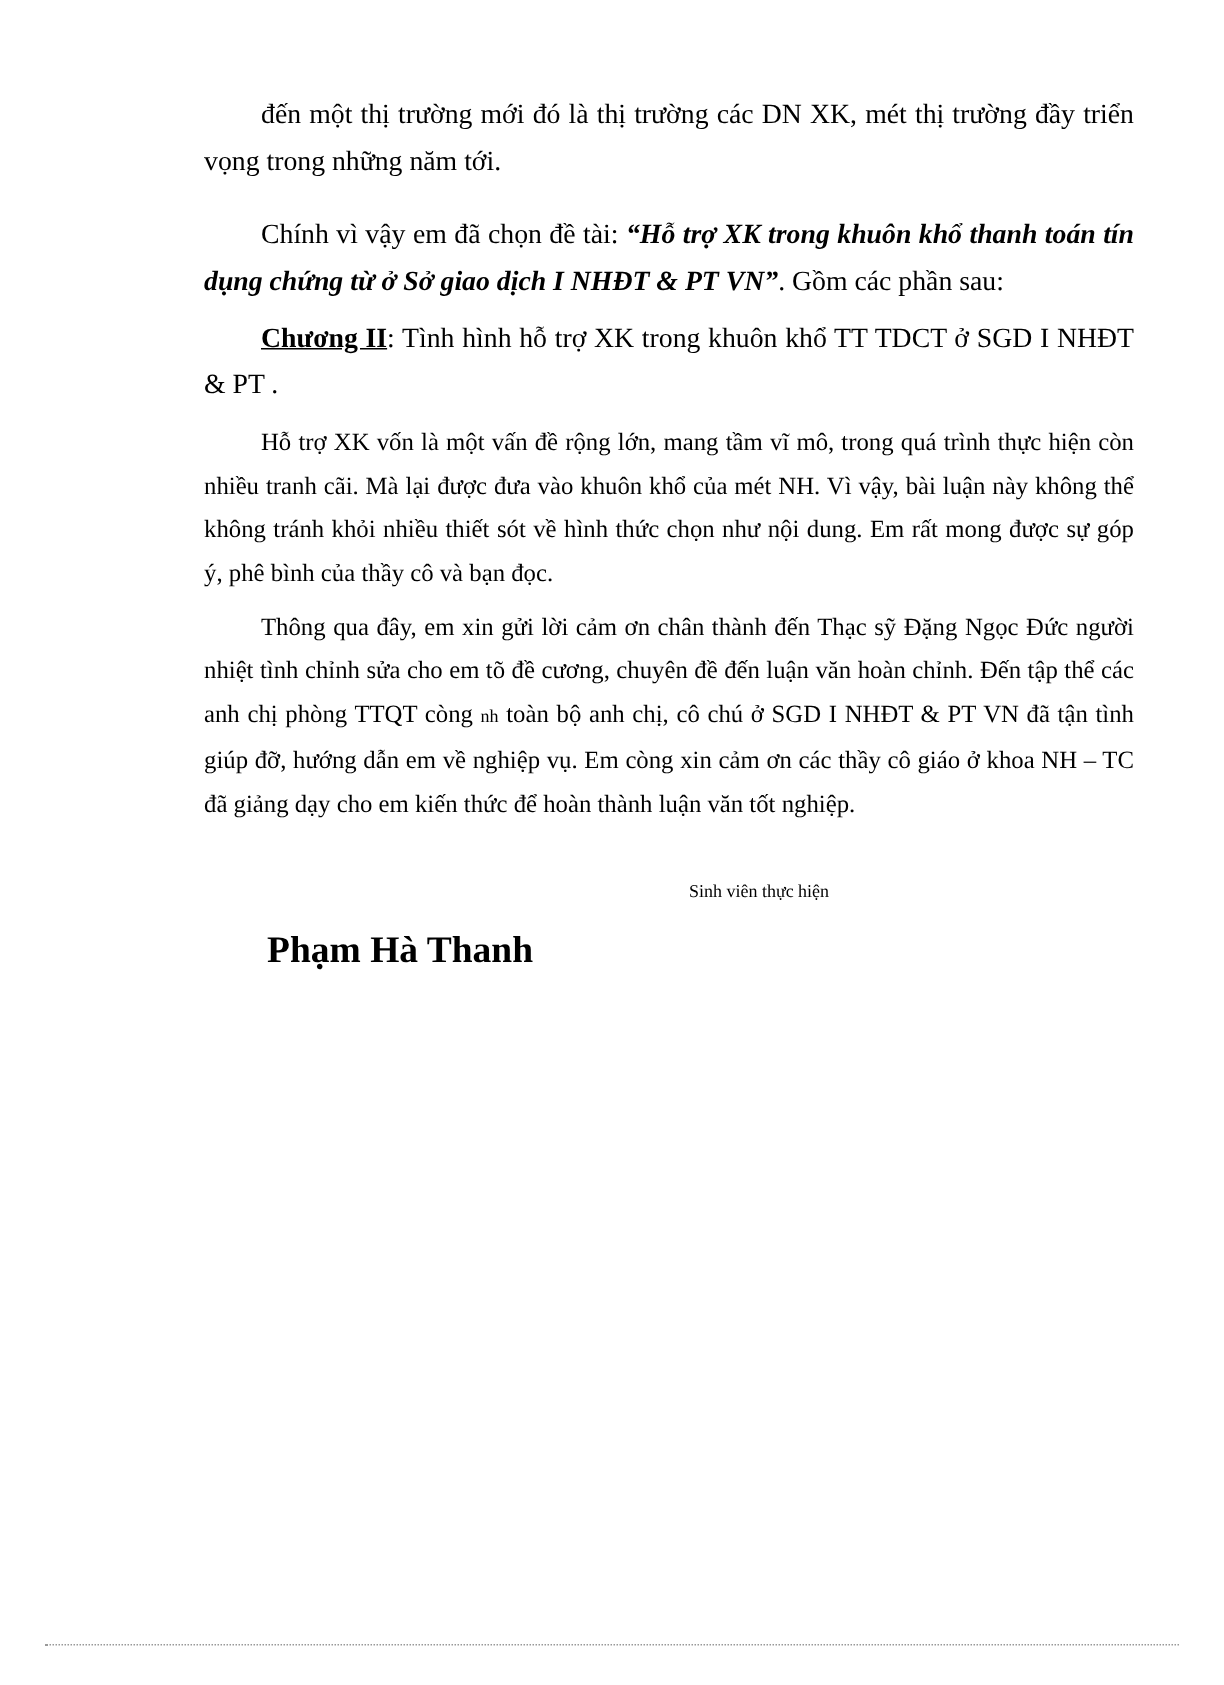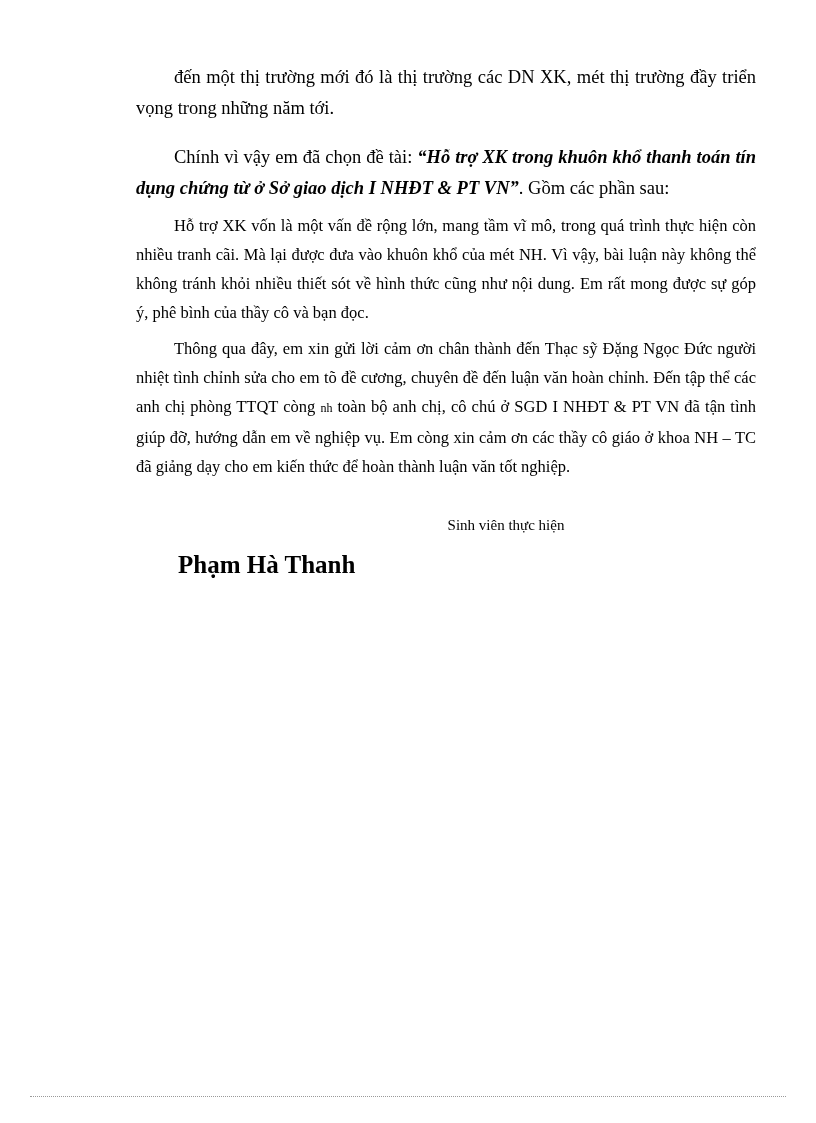--- a/index.html
+++ b/index.html
@@ -50,21 +50,21 @@
   .chapter-label {
     font-weight: bold;
     text-decoration: underline;
   }
   .sup-small {
     font-size: 12px;
   }
   .gap-top-1 { margin-top: 18px; }
   .gap-top-2 { margin-top: 7px; }
   .sign-line {
-    font-size: 15px;
+    font-size: 12px;
     line-height: 29px;
     text-align: center;
     text-indent: 0;
     margin-top: 30px;
     padding-left: 120px;
   }
   .sign-name {
     font-size: 25px;
     font-weight: bold;
     line-height: 29px;
@@ -85,23 +85,24 @@
 <body>
 
 <div class="page">
   <div class="content">
 
     <p class="para-lg">đến một thị trường mới đó là thị trường các DN XK, mét thị trường đầy triển vọng trong những năm tới.</p>
 
     <p class="para-lg gap-top-1"><span>Chính vì vậy em đã chọn đề tài: </span><span class="bold-italic">“Hỗ trợ XK trong khuôn khổ thanh toán tín dụng chứng từ ở Sở giao dịch I NHĐT &amp; PT VN”</span><span>. Gồm các phần sau:</span></p>
 
 
+    <p class="para-lg gap-top-2"><span class="chapter-label">Chương II</span><span>: Tình hình hỗ trợ XK trong khuôn khổ TT TDCT ở SGD I NHĐT &amp; PT .</span></p>
 
 
-    <p class="para-sm gap-top-2">Hỗ trợ XK vốn là một vấn đề rộng lớn, mang tầm vĩ mô, trong quá trình thực hiện còn nhiều tranh cãi. Mà lại được đưa vào khuôn khổ của mét NH. Vì vậy, bài luận này không thể không tránh khỏi nhiều thiết sót về hình thức cũng như nội dung. Em rất mong được sự góp ý, phê bình của thầy cô và bạn đọc.</p>
+    <p class="para-sm gap-top-2">Hỗ trợ XK vốn là một vấn đề rộng lớn, mang tầm vĩ mô, trong quá trình thực hiện còn nhiều tranh cãi. Mà lại được đưa vào khuôn khổ của mét NH. Vì vậy, bài luận này không thể không tránh khỏi nhiều thiết sót về hình thức chọn như nội dung. Em rất mong được sự góp ý, phê bình của thầy cô và bạn đọc.</p>
 
     <p class="para-sm gap-top-2"><span>Thông qua đây, em xin gửi lời cảm ơn chân thành đến Thạc sỹ Đặng Ngọc Đức người nhiệt tình chỉnh sửa cho em tõ đề cương, chuyên đề đến luận văn hoàn chỉnh. Đến tập thể các anh chị phòng TTQT còng </span><span class="sup-small">nh</span><span> toàn bộ anh chị, cô chú ở SGD I NHĐT &amp; PT VN đã tận tình giúp đỡ, hướng dẫn em về nghiệp vụ. Em còng xin cảm ơn các thầy cô giáo ở khoa NH – TC đã giảng dạy cho em kiến thức để hoàn thành luận văn tốt nghiệp.</span></p>
 
     <p class="sign-line">Sinh viên thực hiện</p>
 
     <p class="sign-name">Phạm Hà Thanh</p>
 
   </div>
   <div class="footer-rule"></div>
 </div>

